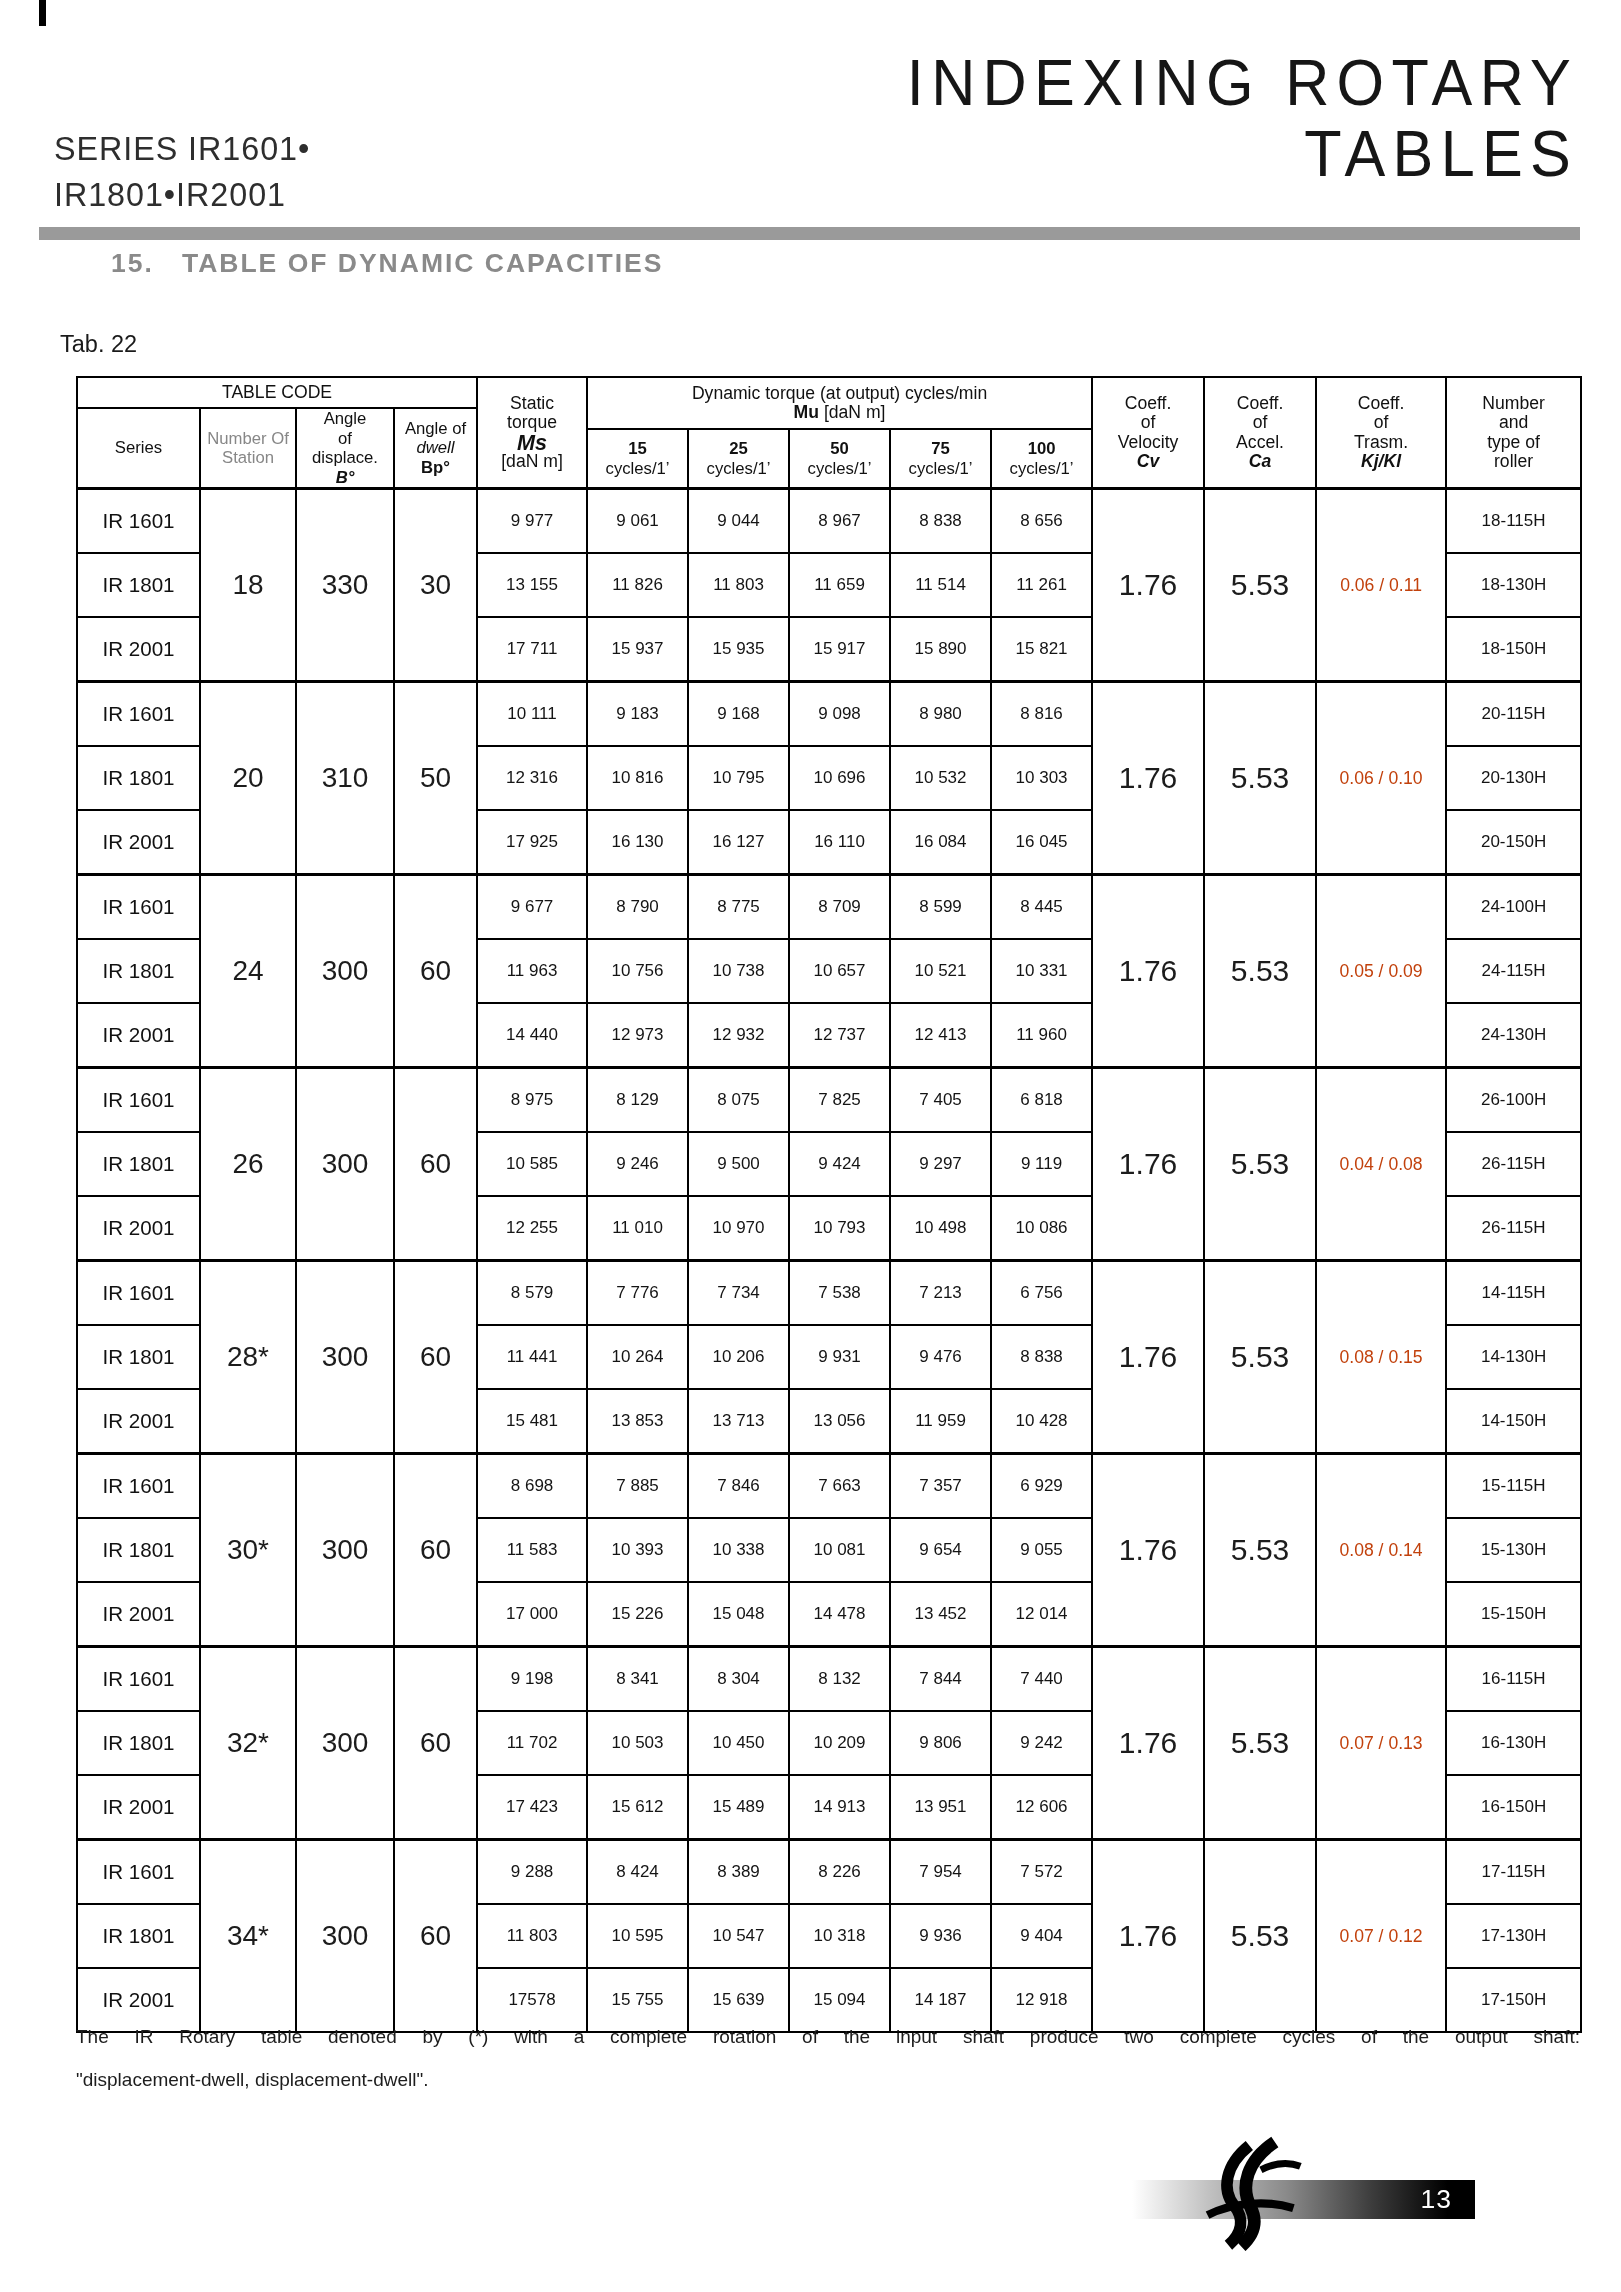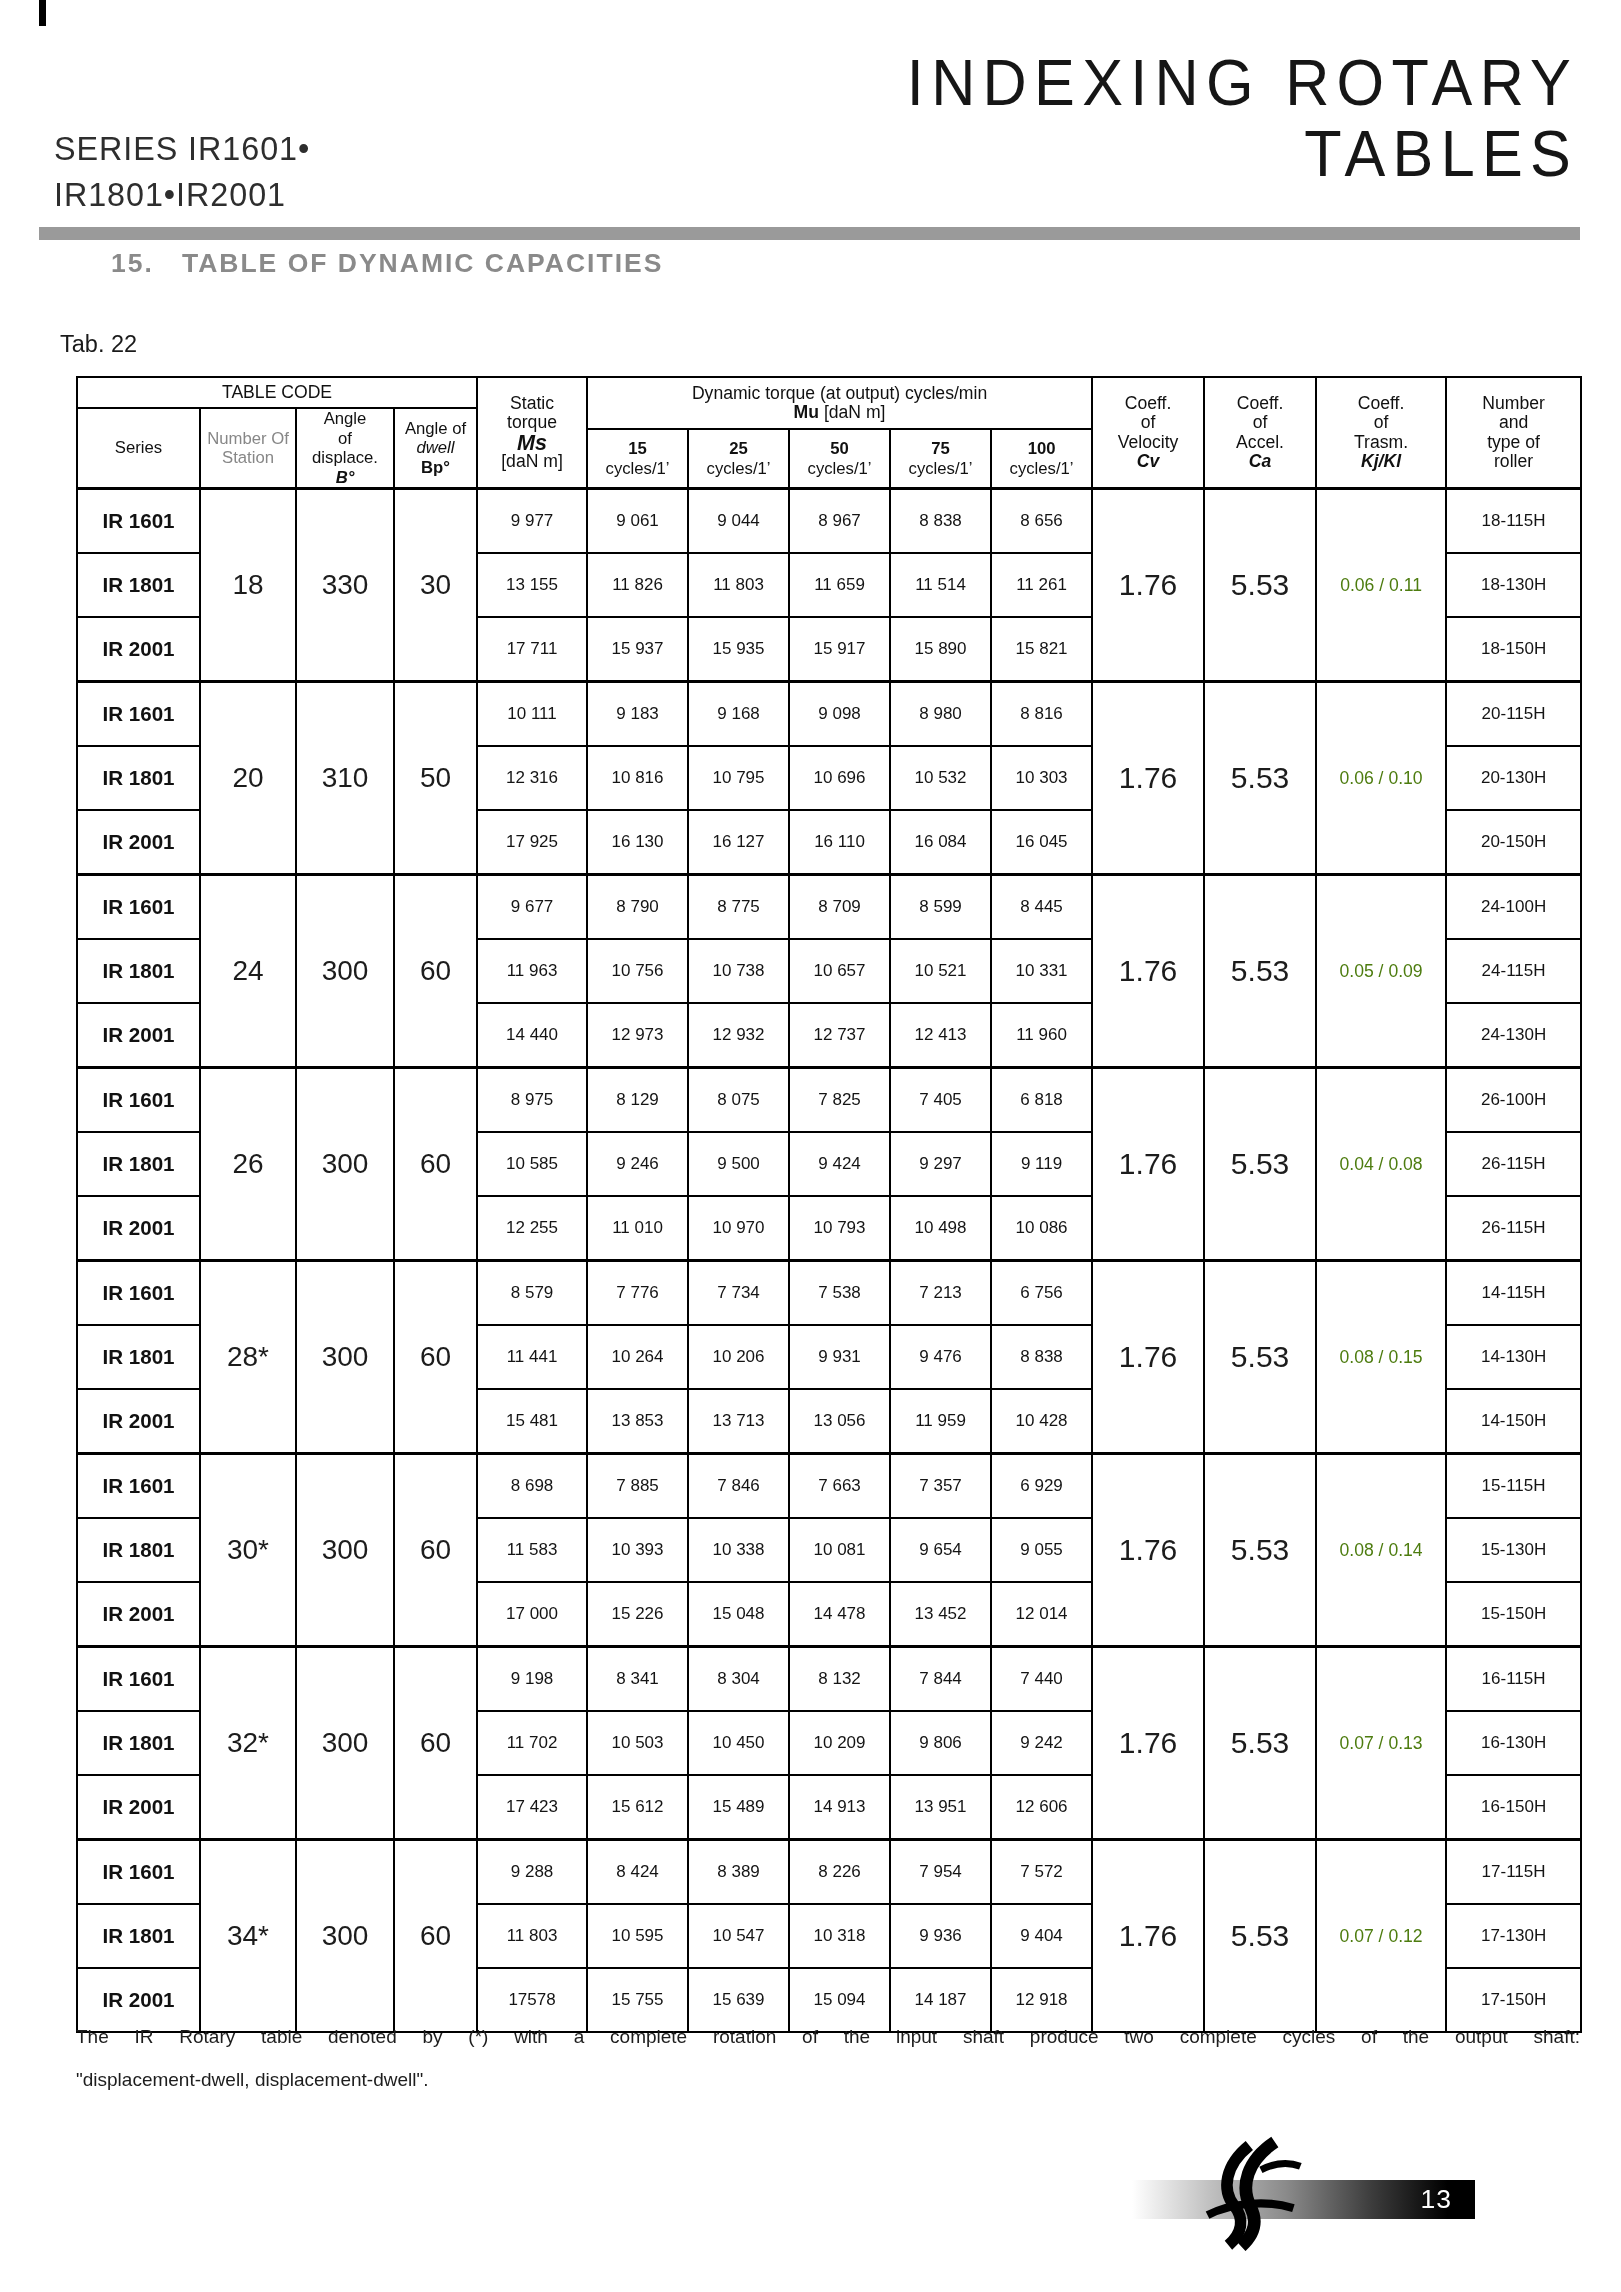--- a/index.html
+++ b/index.html
@@ -47,25 +47,25 @@
   tr.h-mid th{height:51px;font-size:16.7px;font-weight:400;}
   tr.h-cycles th{height:57px;font-size:16.7px;font-weight:400;}
   th .pre{white-space:pre-line;line-height:19.6px;}
   th{line-height:19.6px;}
   .b{font-weight:bold;}
   .i{font-style:italic;}
   .bi{font-weight:bold;font-style:italic;}
   .sym-lg{font-size:21.6px;}
   .gray{color:#878787;}
 
-  td.series-cell{font-weight:bold;font-size:20.6px;height:62px;margin-left:12px;}
+  td.series-cell{font-weight:normal;font-size:20.6px;height:62px;margin-left:12px;}
   td.big{font-size:28px;font-weight:400;color:#1c1c1c;}
   td.num{font-size:17px;border-width:2.9px;color:#141414;}
   td.coef{font-size:30px;font-weight:400;color:#1c1c1c;}
-  td.kj{font-size:17.6px;color:#4d7c0f;}
+  td.kj{font-size:17.6px;color:#c2410c;}
   td.roller{font-size:17px;color:#141414;}
   tr.group-start td{border-top-width:3.9px;}
 
   
   .note1{position:absolute;left:76px;top:2015px;width:1504px;font-size:19px;color:#1d1d1d;line-height:43px;}
   .note1 .just{text-align:justify;text-align-last:justify;}
   .note2{position:absolute;left:76px;top:2125px;width:1504px;font-size:19px;color:#1d1d1d;}
 
   
   .page-bar{

